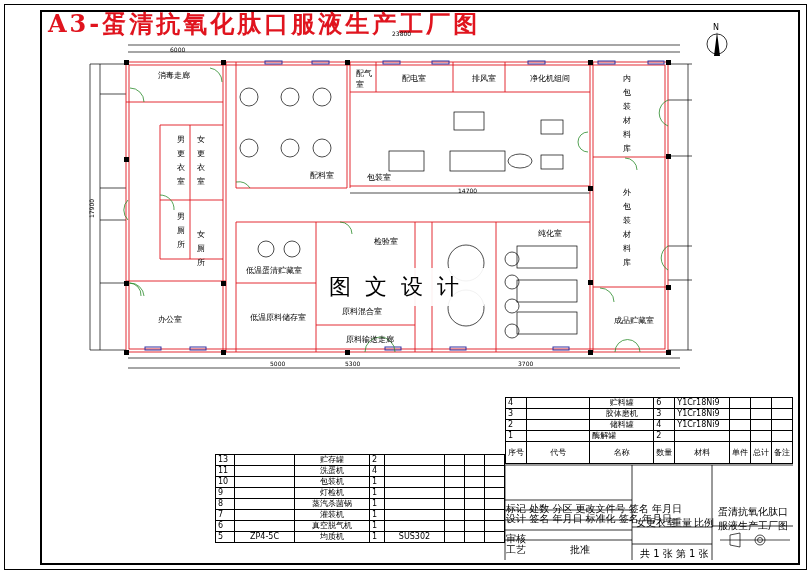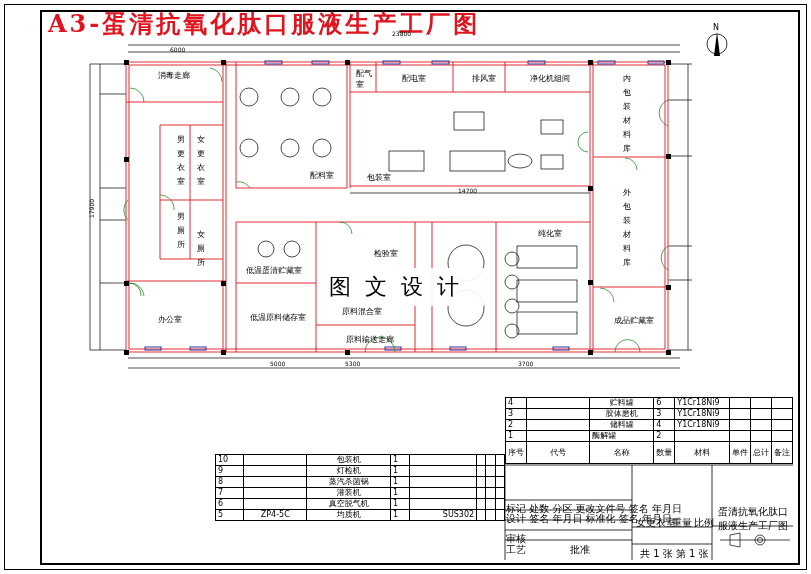--- a/index.html
+++ b/index.html
@@ -190,21 +190,21 @@
 <div class="room-label" style="left:310px;top:170px;">配料室</div>
 <div class="room-label" style="left:356px;top:68px;width:18px;white-space:normal;">配气室</div>
 <div class="room-label" style="left:402px;top:73px;">配电室</div>
 <div class="room-label" style="left:472px;top:73px;">排风室</div>
 <div class="room-label" style="left:530px;top:73px;">净化机组间</div>
 <div class="vlabel" style="left:622px;top:72px;">内包装材料库</div>
 <div class="vlabel" style="left:622px;top:186px;font-family:Liberation Serif, serif;">外包装材料库</div>
 <div class="room-label" style="left:367px;top:172px;">包装室</div>
 <div class="room-label" style="left:246px;top:265px;">低温蛋清贮藏室</div>
 <div class="room-label" style="left:250px;top:312px;">低温原料储存室</div>
-<div class="room-label" style="left:374px;top:248px;text-align:center;">检验室</div>
+<div class="room-label" style="left:374px;top:236px;text-align:center;">检验室</div>
 <div class="room-label" style="left:342px;top:306px;">原料混合室</div>
 <div class="room-label" style="left:346px;top:334px;">原料输送走廊</div>
 <div class="room-label" style="left:538px;top:228px;">纯化室</div>
 <div class="room-label" style="left:614px;top:315px;">成品贮藏室</div>
 
 <div class="dim" style="left:170px;top:46px;">6000</div>
 <div class="dim" style="left:392px;top:30px;">23800</div>
 <div class="dim" style="left:458px;top:187px;">14700</div>
 <div class="dim" style="left:82px;top:205px;transform:rotate(-90deg);">17900</div>
 <div class="dim" style="left:270px;top:360px;">5000</div>
@@ -263,20 +263,40 @@
         <td style="text-align:center">材料</td>
         <td>单件</td>
         <td>总计</td>
         <td>备注</td>
       </tr>
 </tbody>
   </table>
 
 <table class="bom" style="left:215px;top:454px;width:290px;">
   <tbody>
+      <tr>
+        <td style="width:14px">13</td>
+        <td style="width:55px;text-align:center"></td>
+        <td style="width:70px;text-align:center">贮存罐</td>
+        <td style="width:10px">2</td>
+        <td style="width:55px"></td>
+        <td></td>
+        <td></td>
+        <td></td>
+      </tr>
+  <tr>
+        <td>11</td>
+        <td></td>
+        <td style="text-align:center">洗蛋机</td>
+        <td>4</td>
+        <td></td>
+        <td></td>
+        <td></td>
+        <td></td>
+      </tr>
   <tr>
         <td>10</td>
         <td></td>
         <td style="text-align:center">包装机</td>
         <td>1</td>
         <td></td>
         <td></td>
         <td></td>
         <td></td>
       </tr>
@@ -318,21 +338,21 @@
         <td></td>
         <td></td>
         <td></td>
         <td></td>
       </tr>
   <tr>
         <td>5</td>
         <td style="text-align:center">ZP4-5C</td>
         <td style="text-align:center">均质机</td>
         <td>1</td>
-        <td style="text-align:right">SUS302</td>
+        <td style="text-align:center">SUS302</td>
         <td></td>
         <td></td>
         <td></td>
       </tr>
 </tbody>
   </table>
 
 <svg style="position:absolute;left:0;top:0" width="811" height="574">
   <g stroke="#000" stroke-width="0.8" fill="none">
     <line x1="505" y1="465" x2="793" y2="465"></line>

